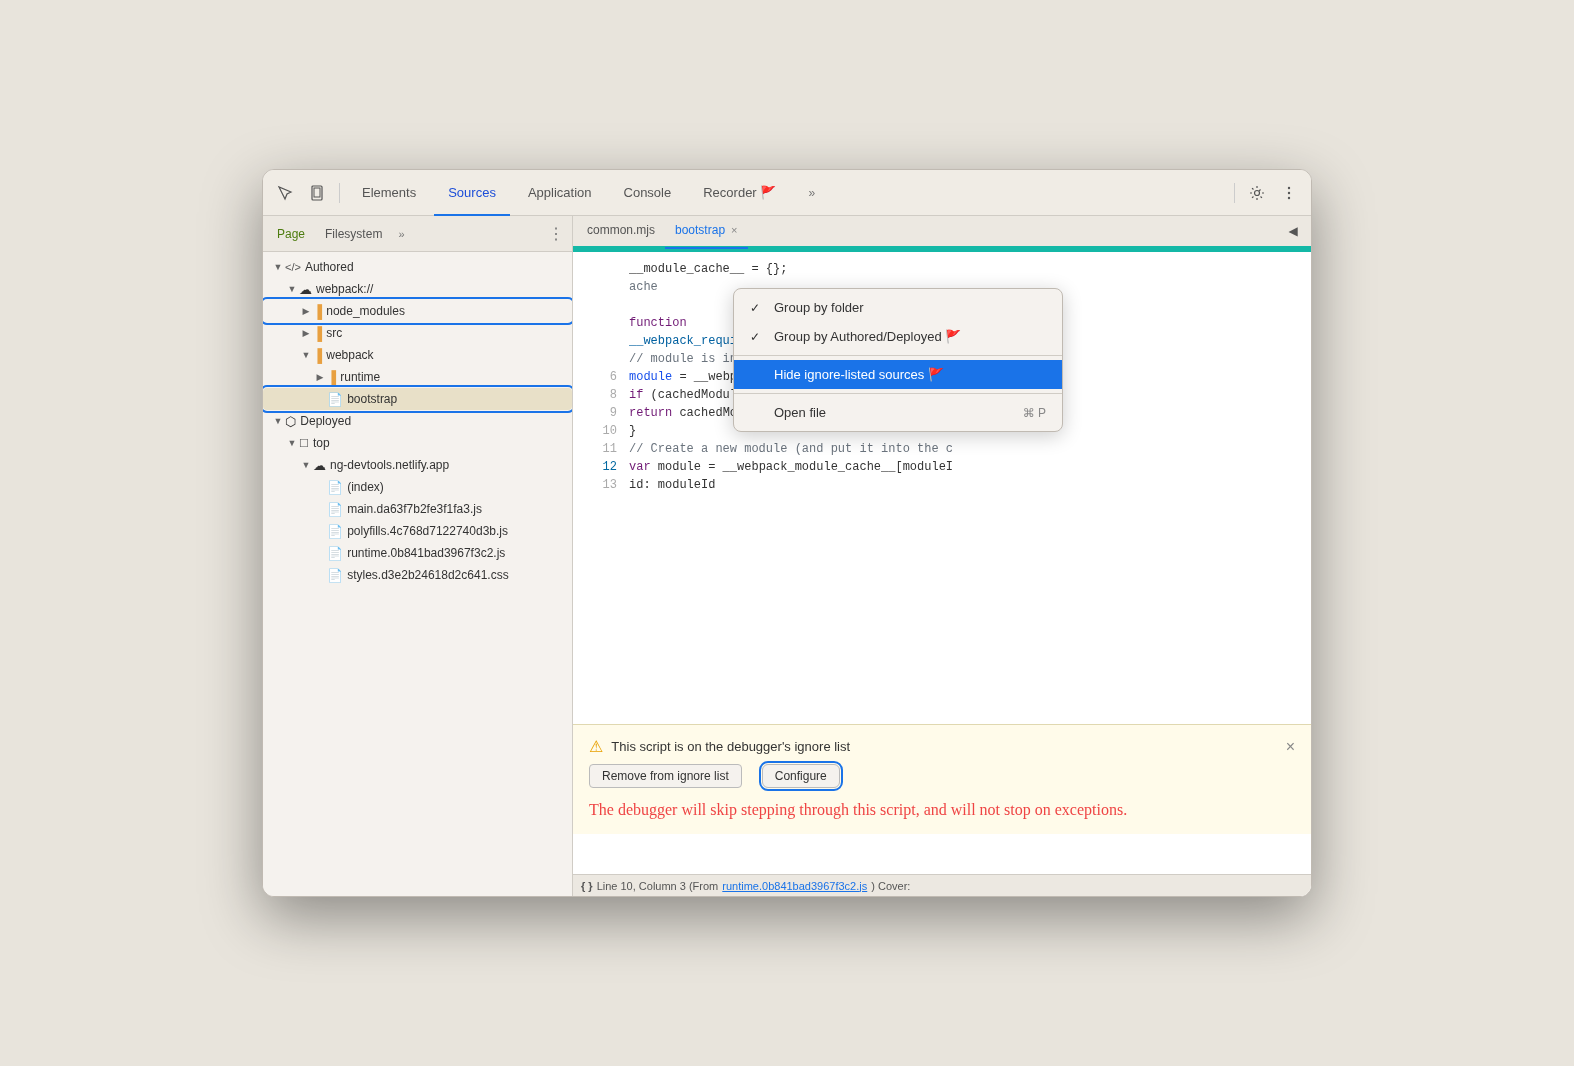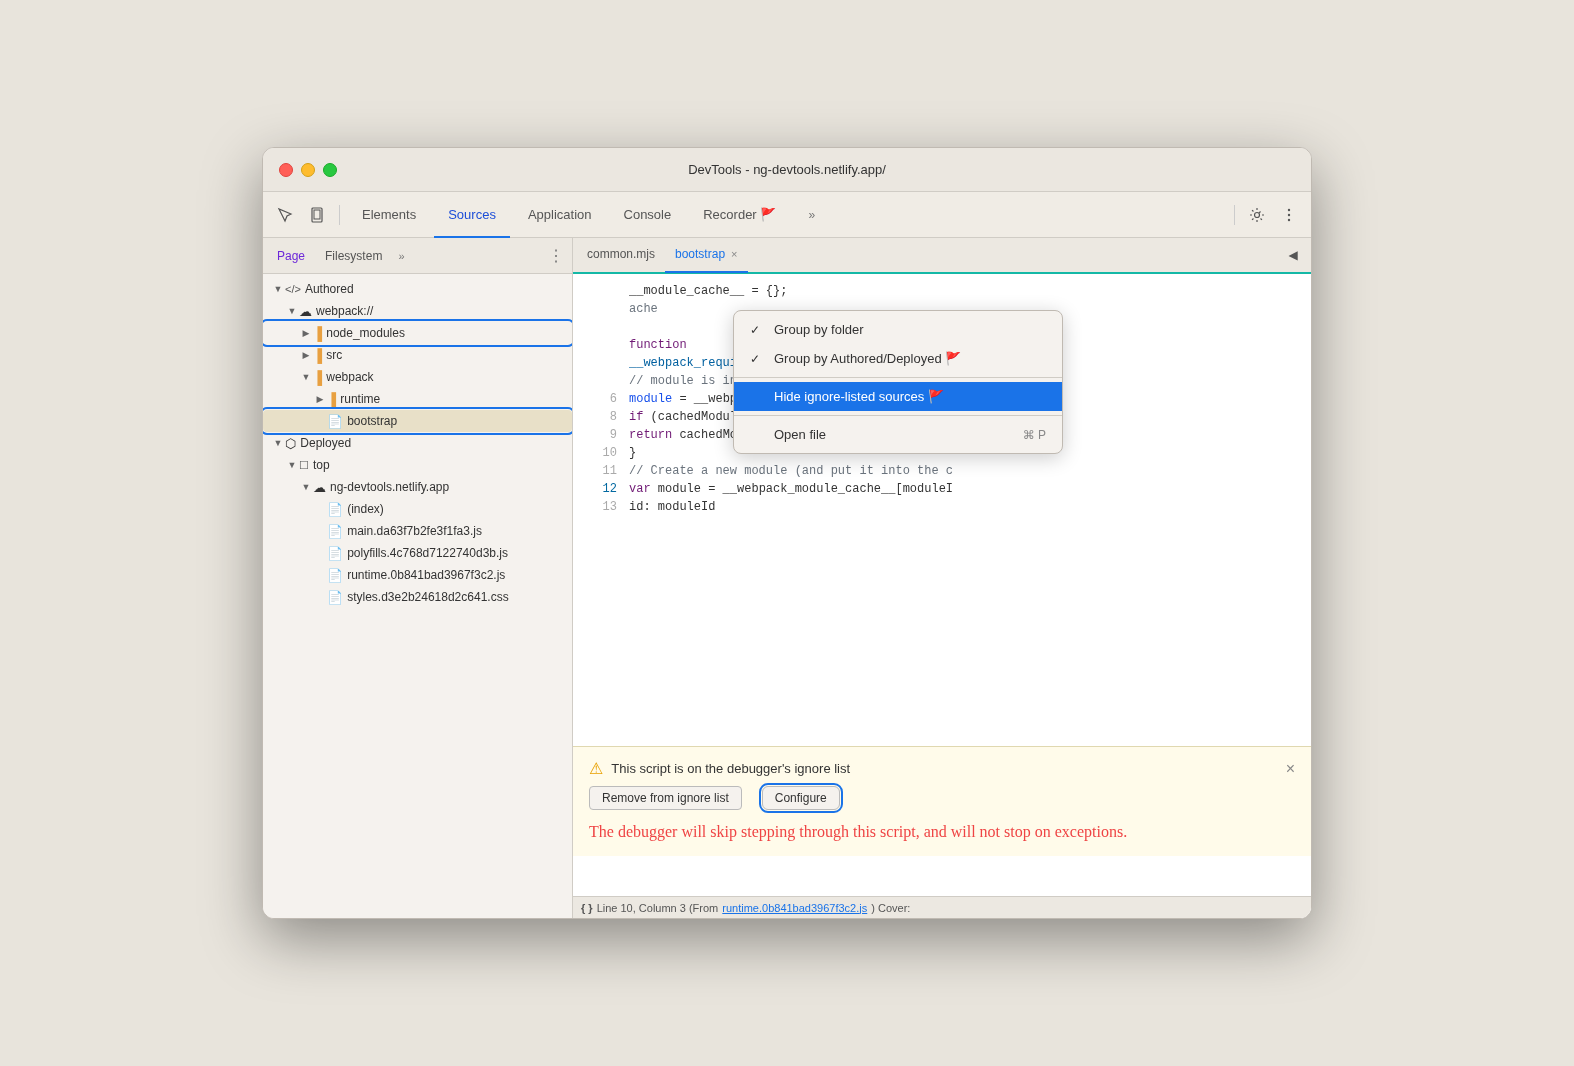--- a/index.html
+++ b/index.html
@@ -123,21 +123,21 @@
     }
     .panel-tab {
       padding: 0 10px;
       height: 36px;
       display: flex;
       align-items: center;
       font-size: 12px;
       color: #555;
       cursor: pointer;
     }
-    .panel-tab.active { color: #6d28d9; font-weight: 500; }
+    .panel-tab.active { color: #4d7c0f; font-weight: 500; }
     .panel-tab-more {
       font-size: 11px;
       color: #777;
       padding: 0 6px;
     }
     .panel-tab-sep { flex: 1; }
     .panel-tab-dots {
       color: #777;
       font-size: 16px;
       padding: 0 4px;
@@ -180,21 +180,21 @@
       flex: 1;
       display: flex;
       flex-direction: column;
       background: #fff;
       overflow: hidden;
     }
     .file-tabs {
       display: flex;
       align-items: center;
       height: 36px;
-      border-bottom: 2px solid #14b8a6;
+      border-bottom: 6px solid #14b8a6;
       background: #ece8e1;
       padding: 0 4px;
     }
     .file-tab {
       display: flex;
       align-items: center;
       padding: 0 10px;
       height: 36px;
       font-size: 12px;
       color: #555;
@@ -359,28 +359,20 @@
       outline: 3px solid #1a73e8;
       outline-offset: 2px;
       border-radius: 6px;
     }
   </style>
 </head>
 <body>
 
 <div class="window">
 
-  <div class="title-bar">
-    <div class="traffic-lights">
-      <div class="tl tl-red"></div>
-      <div class="tl tl-yellow"></div>
-      <div class="tl tl-green"></div>
-    </div>
-    <span class="title-text">DevTools - ng-devtools.netlify.app/</span>
-  </div>
 
   <div class="toolbar">
     <button class="toolbar-btn" title="Inspect">
       <svg width="16" height="16" viewBox="0 0 16 16" fill="none">
         <path d="M2 2 L8 14 L10 9 L14 7 Z" stroke="#555" stroke-width="1.2" fill="none"></path>
       </svg>
     </button>
     <button class="toolbar-btn" title="Device">
       <svg width="16" height="16" viewBox="0 0 16 16" fill="none">
         <rect x="3" y="1" width="10" height="14" rx="1" stroke="#555" stroke-width="1.2" fill="none"></rect>

